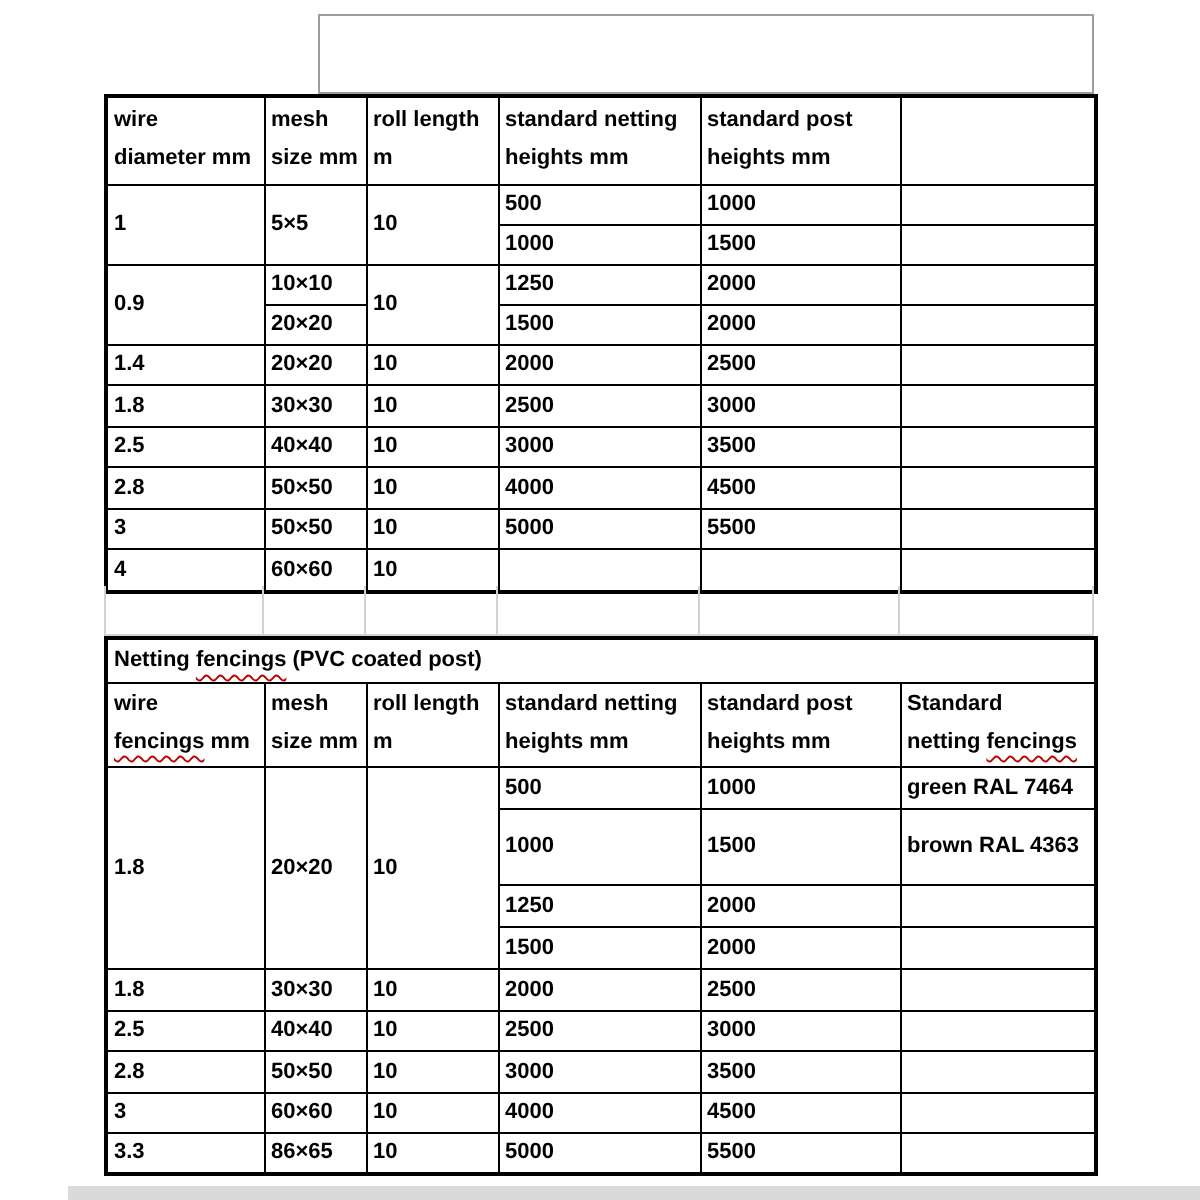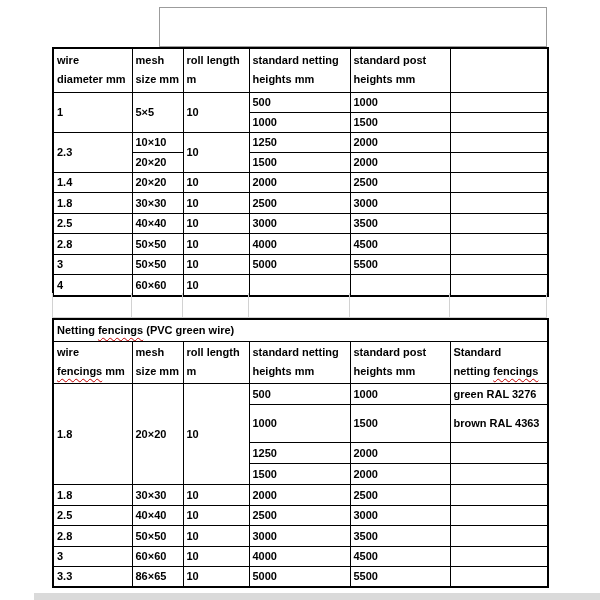--- a/index.html
+++ b/index.html
@@ -89,21 +89,21 @@
       <td>500</td>
       <td>1000</td>
       <td></td>
     </tr>
     <tr class="r20">
       <td>1000</td>
       <td>1500</td>
       <td></td>
     </tr>
     <tr class="r20">
-      <td rowspan="2">2.3</td>
+      <td rowspan="2">0.9</td>
       <td>10×10</td>
       <td rowspan="2">10</td>
       <td>1250</td>
       <td>2000</td>
       <td></td>
     </tr>
     <tr class="r20">
       <td>20×20</td>
       <td>1500</td>
       <td>2000</td>
@@ -175,41 +175,41 @@
     <colgroup>
       <col style="width:79px">
         <col style="width:51px">
         <col style="width:66px">
       <col style="width:101px">
         <col style="width:100px">
         <col style="width:98px">
     </colgroup>
     <tbody>
         <tr class="ttl">
-      <td colspan="6" class="title2"><span>Netting </span><span class="sq">fencings</span><span> (PVC green wire)</span></td>
+      <td colspan="6" class="title2"><span>Netting </span><span class="sq">fencings</span><span> (PVC coated post)</span></td>
     </tr>
     <tr class="hdr2">
       <td class="th"><span>wire</span><br><span class="sq">fencings</span><span> mm</span></td>
       <td class="th">mesh
 size mm</td>
       <td class="th">roll length
 m</td>
       <td class="th">standard netting
 heights mm</td>
       <td class="th">standard post
 heights mm</td>
       <td class="th"><span>Standard</span><br><span>netting </span><span class="sq">fencings</span></td>
     </tr>
     <tr class="r21">
       <td rowspan="4">1.8</td>
       <td rowspan="4">20×20</td>
       <td rowspan="4">10</td>
       <td>500</td>
       <td>1000</td>
-      <td class="colour">green RAL 3276</td>
+      <td class="colour">green RAL 7464</td>
     </tr>
     <tr class="r38">
       <td>1000</td>
       <td>1500</td>
       <td class="colour">brown RAL 4363</td>
     </tr>
     <tr class="r21">
       <td>1250</td>
       <td>2000</td>
       <td></td>

